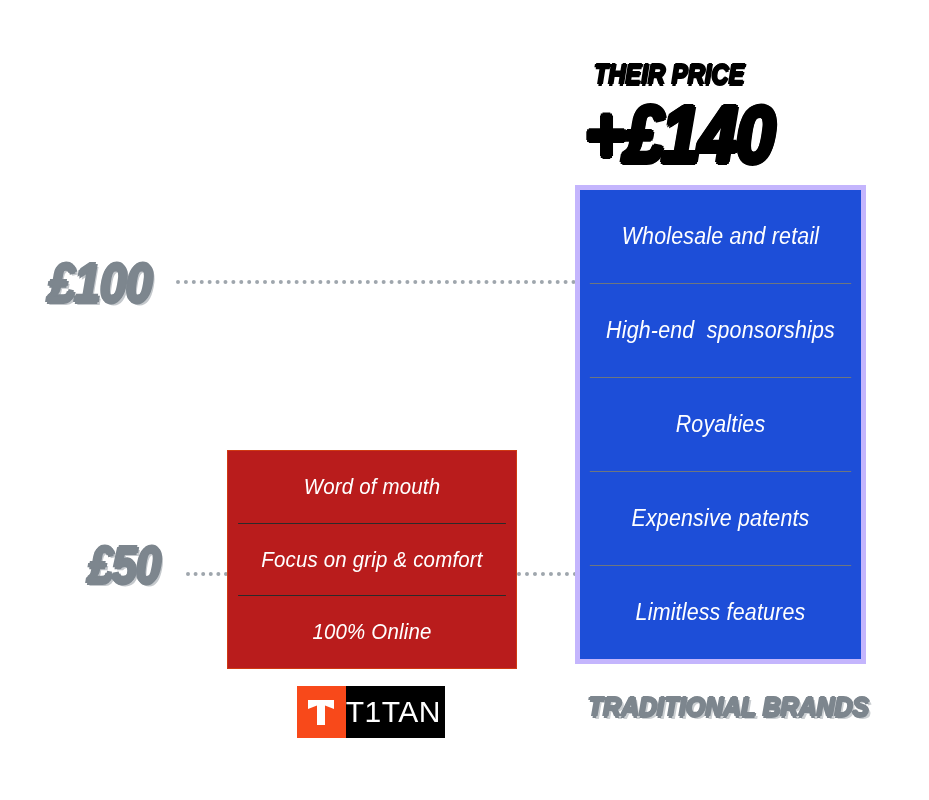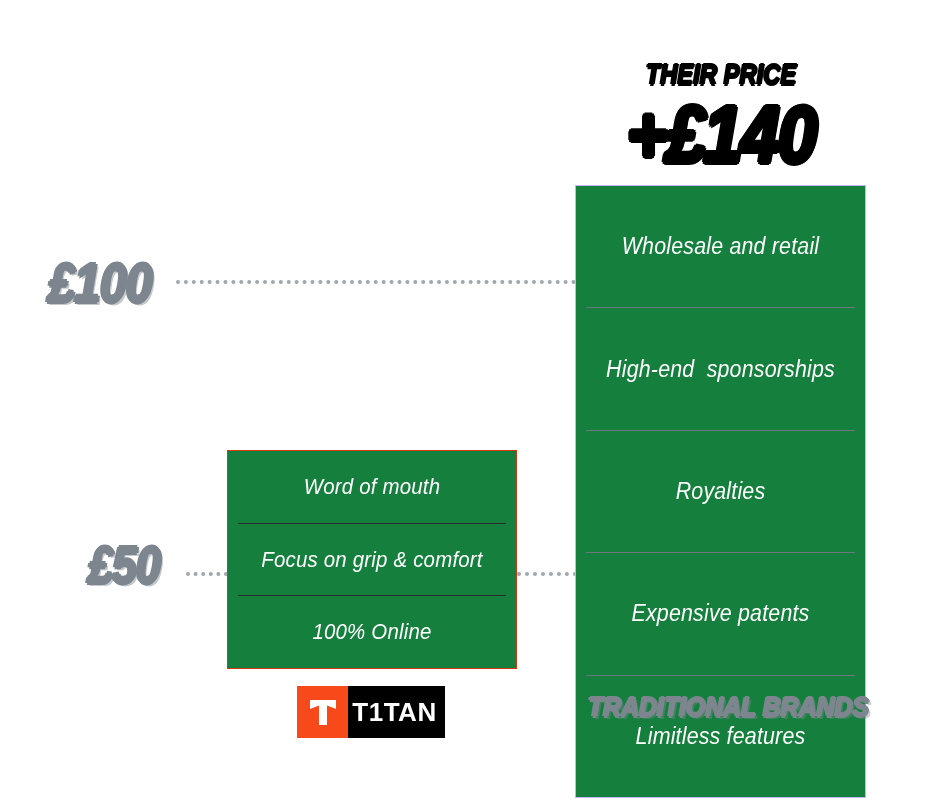--- a/index.html
+++ b/index.html
@@ -35,21 +35,21 @@
        3px 3px 0 rgba(125,134,142,.45);
     white-space:nowrap;
     user-select:none;
   }
   #price-100{left:48px;top:250px;font-size:56px;}
   #price-50{left:88px;top:535px;font-size:52px;}
 
   
   .headline{
     position:absolute;
-    text-align:center;
+    text-align:left;
     white-space:nowrap;
     user-select:none;
   }
   .headline .kicker{
     display:block;
     font-weight:bold;
     font-style:italic;
     color:#000;
     letter-spacing:0px;
     transform:scaleX(.82);
@@ -93,46 +93,46 @@
     font-weight:400;
     letter-spacing:.2px;
     transform:scaleX(.93);
     text-align:center;
     padding:0 10px;
     box-sizing:border-box;
     white-space:pre;
   }
   #col-titan{
     left:227px;top:450px;width:290px;height:219px;
-    background:#15803d;
+    background:#b91c1c;
     border:1px solid #cf3a12;
   }
   #col-titan .cell + .cell{border-top:1px solid #2b2b2b;}
   #col-traditional{
-    left:575px;top:185px;width:291px;height:613px;
-    background:#15803d;
-    border:1px solid #c4b5fd;
+    left:575px;top:185px;width:291px;height:479px;
+    background:#1d4ed8;
+    border:5px solid #c4b5fd;
   }
   #col-traditional .cell + .cell{border-top:1px solid #6e767e;}
   #col-traditional .cell{font-size:23px;}
 
   
   #logo-titan{
     position:absolute;left:297px;top:686px;
     width:148px;height:52px;
     display:flex;align-items:stretch;
   }
   #logo-mark{
     width:51px;background:#f8491a;
     display:flex;align-items:center;justify-content:center;
   }
   #logo-word{
     flex:1;background:#000000;
     display:flex;align-items:center;justify-content:center;
-    color:#fff;font-size:26px;font-weight:bold;letter-spacing:.5px;
+    color:#fff;font-size:30px;font-weight:normal;letter-spacing:.5px;
     padding-right:4px;
   }
   #label-traditional{
     position:absolute;left:588px;top:692px;
     font-size:27px;font-weight:bold;font-style:italic;
     color:#7d868e;letter-spacing:0px;
     transform:scaleX(.92);transform-origin:left center;
     white-space:nowrap;user-select:none;
     text-shadow:1.5px 0 0 #7d868e,-1.5px 0 0 #7d868e,0 1.5px 0 #7d868e,0 -1.5px 0 #7d868e,
                 3px 3px 0 rgba(125,134,142,.4);

